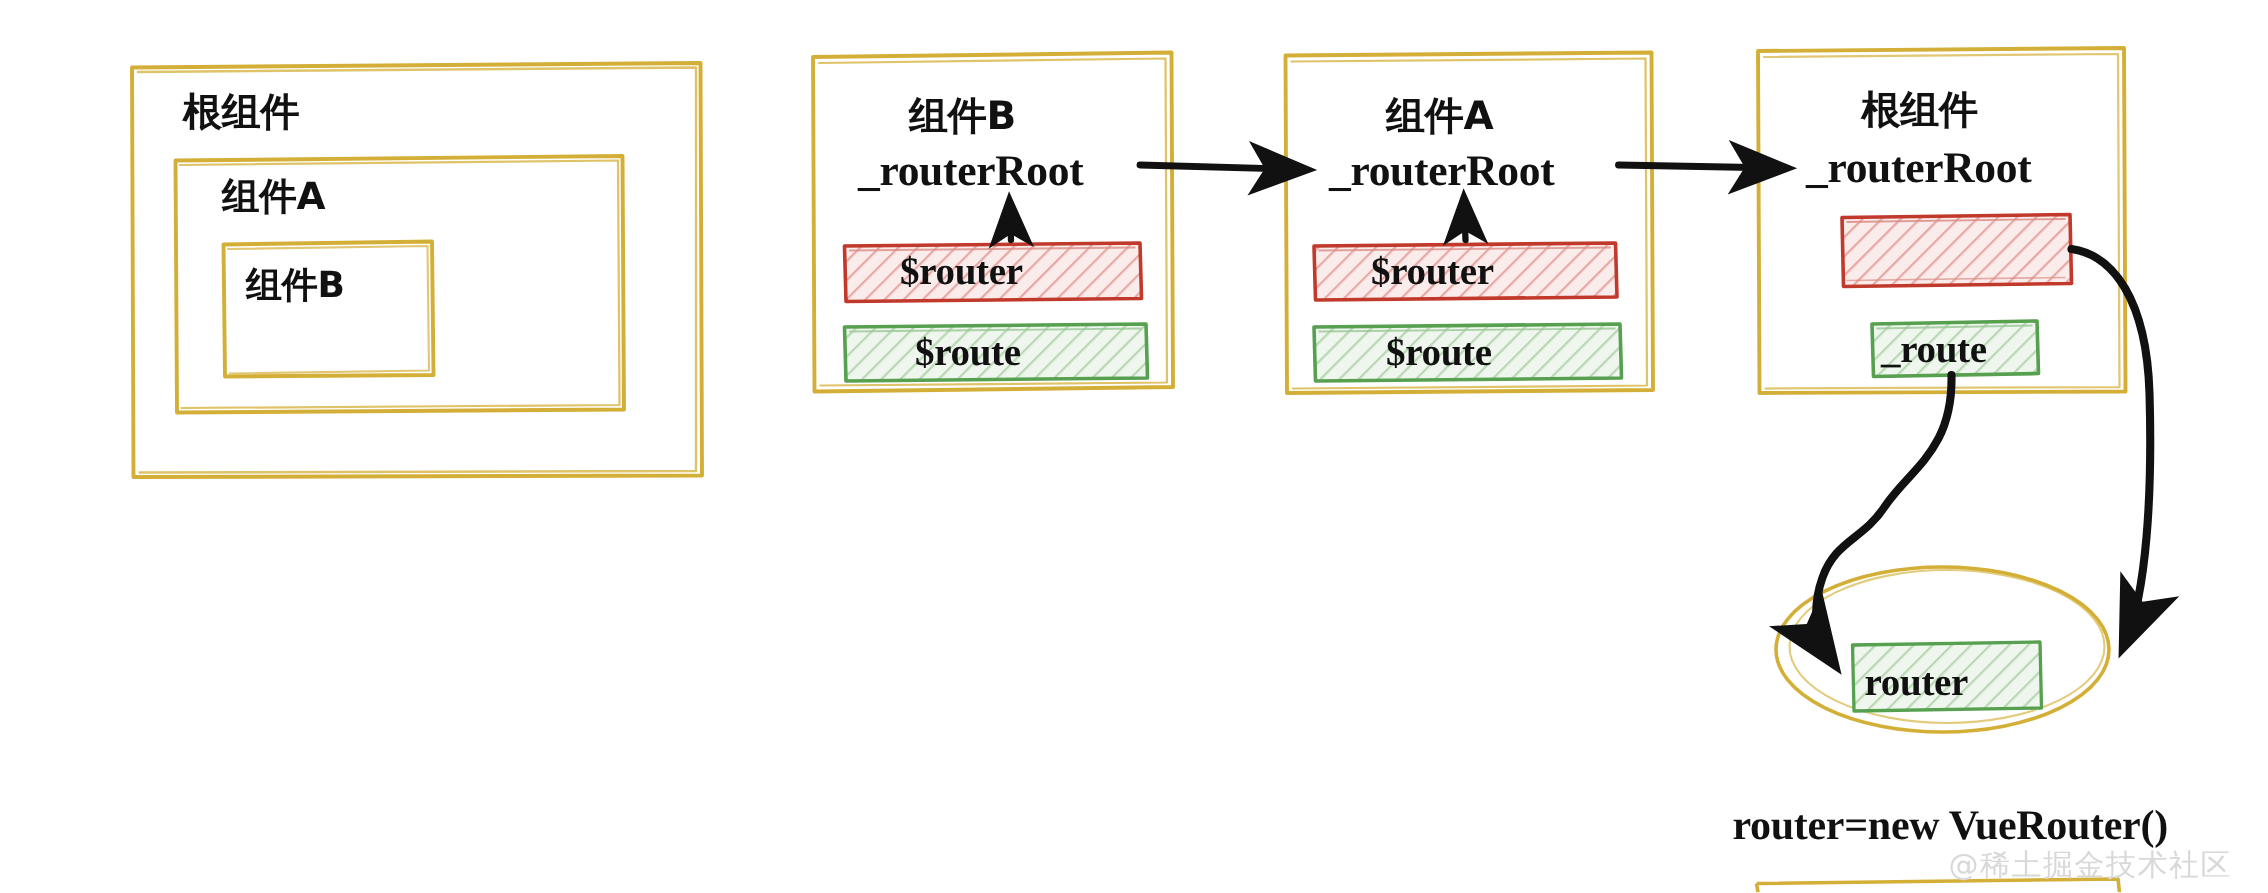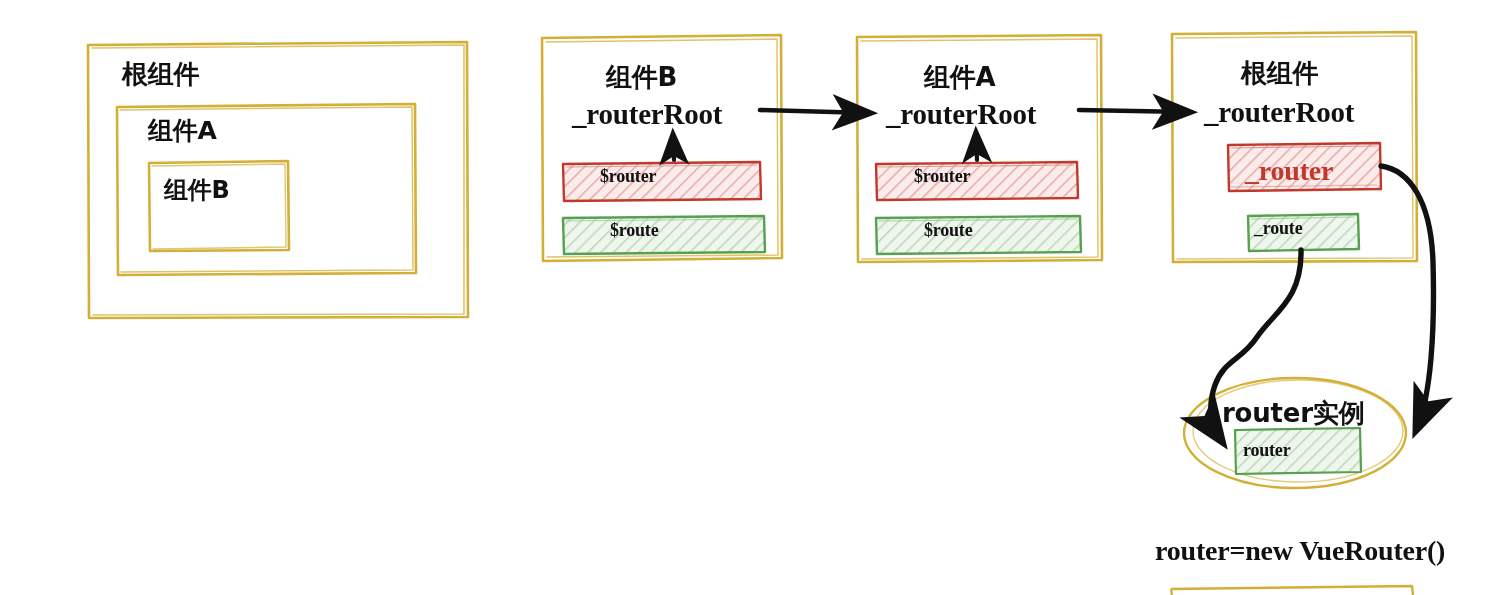--- a/index.html
+++ b/index.html
@@ -40,21 +40,21 @@
     font-weight: 700;
   }
   .mono-ish {
     font-family: Liberation Serif, serif;
     font-weight: 700;
   }
   .title-26 { font-size: 26px; }
   .title-25 { font-size: 25px; }
   .title-24 { font-size: 24px; }
   .rr { font-size: 29px; }
-  .chip-txt { font-size: 18px; }
+  .chip-txt { font-size: 26px; }
   .chip-txt-lg { font-size: 28px; }
   .ellipse-txt { font-size: 26px; }
   .code-txt { font-size: 28px; }
   .red-txt { color: #c0392b; }
   .watermark {
     position: absolute;
     color: #d8d8d8;
     font-size: 20px;
     font-family: "DejaVu Sans", "Liberation Sans", sans-serif;
     font-weight: 400;
@@ -185,22 +185,21 @@
   <div class="lbl mono-ish chip-txt" style="left:588px; top:166px;">$router</div>
   <div class="lbl mono-ish chip-txt" style="left:598px; top:220px;">$route</div>
 
   <div class="lbl cn title-26" style="left:912px; top:60px;">组件A</div>
   <div class="lbl mono-ish rr" style="left:874px; top:98px;">_routerRoot</div>
   <div class="lbl mono-ish chip-txt" style="left:902px; top:166px;">$router</div>
   <div class="lbl mono-ish chip-txt" style="left:912px; top:220px;">$route</div>
 
   <div class="lbl cn title-26" style="left:1229px; top:56px;">根组件</div>
   <div class="lbl mono-ish rr" style="left:1192px; top:96px;">_routerRoot</div>
-  <div class="lbl mono-ish chip-txt-lg red-txt" style="left:1233px; top:155px;">_router</div>
   <div class="lbl mono-ish chip-txt" style="left:1242px; top:218px;text-align:center;">_route</div>
 
-  <div class="lbl cn ellipse-txt" style="left:1210px; top:396px;">router实例</div>
   <div class="lbl mono-ish chip-txt" style="left:1231px; top:440px;">router</div>
 
   <div class="lbl mono-ish code-txt" style="left:1143px; top:535px;">router=new VueRouter()</div>
 
+  <div class="watermark" style="left:1287px; top:563px;">@稀土掘金技术社区</div>
 
 </div>
 
 </body></html>

